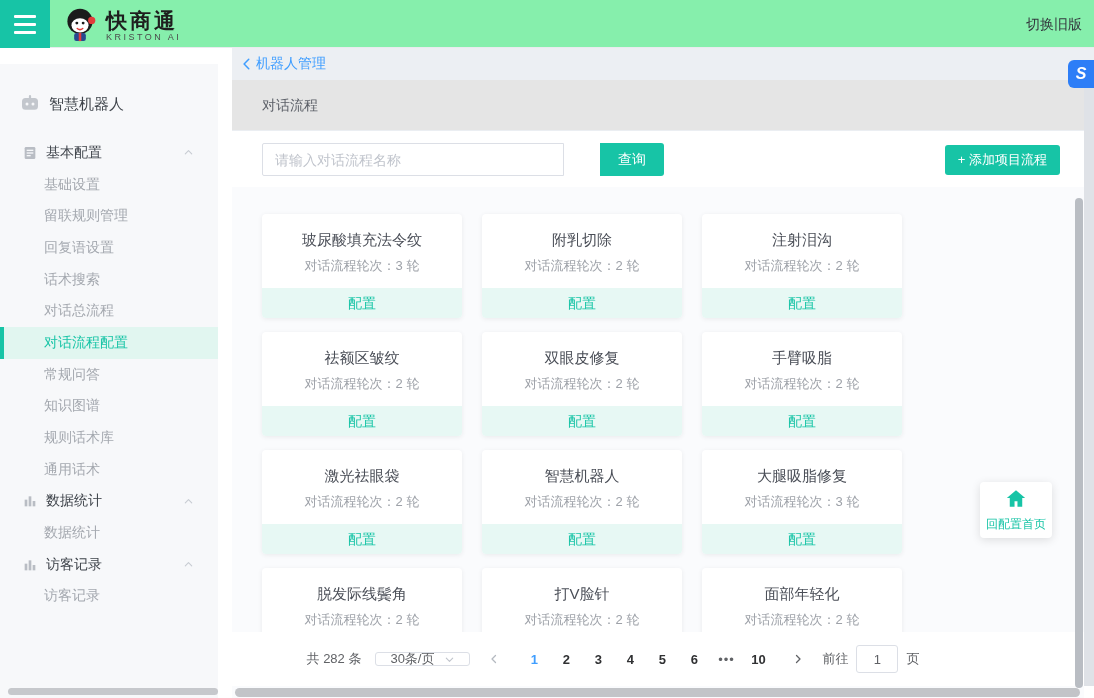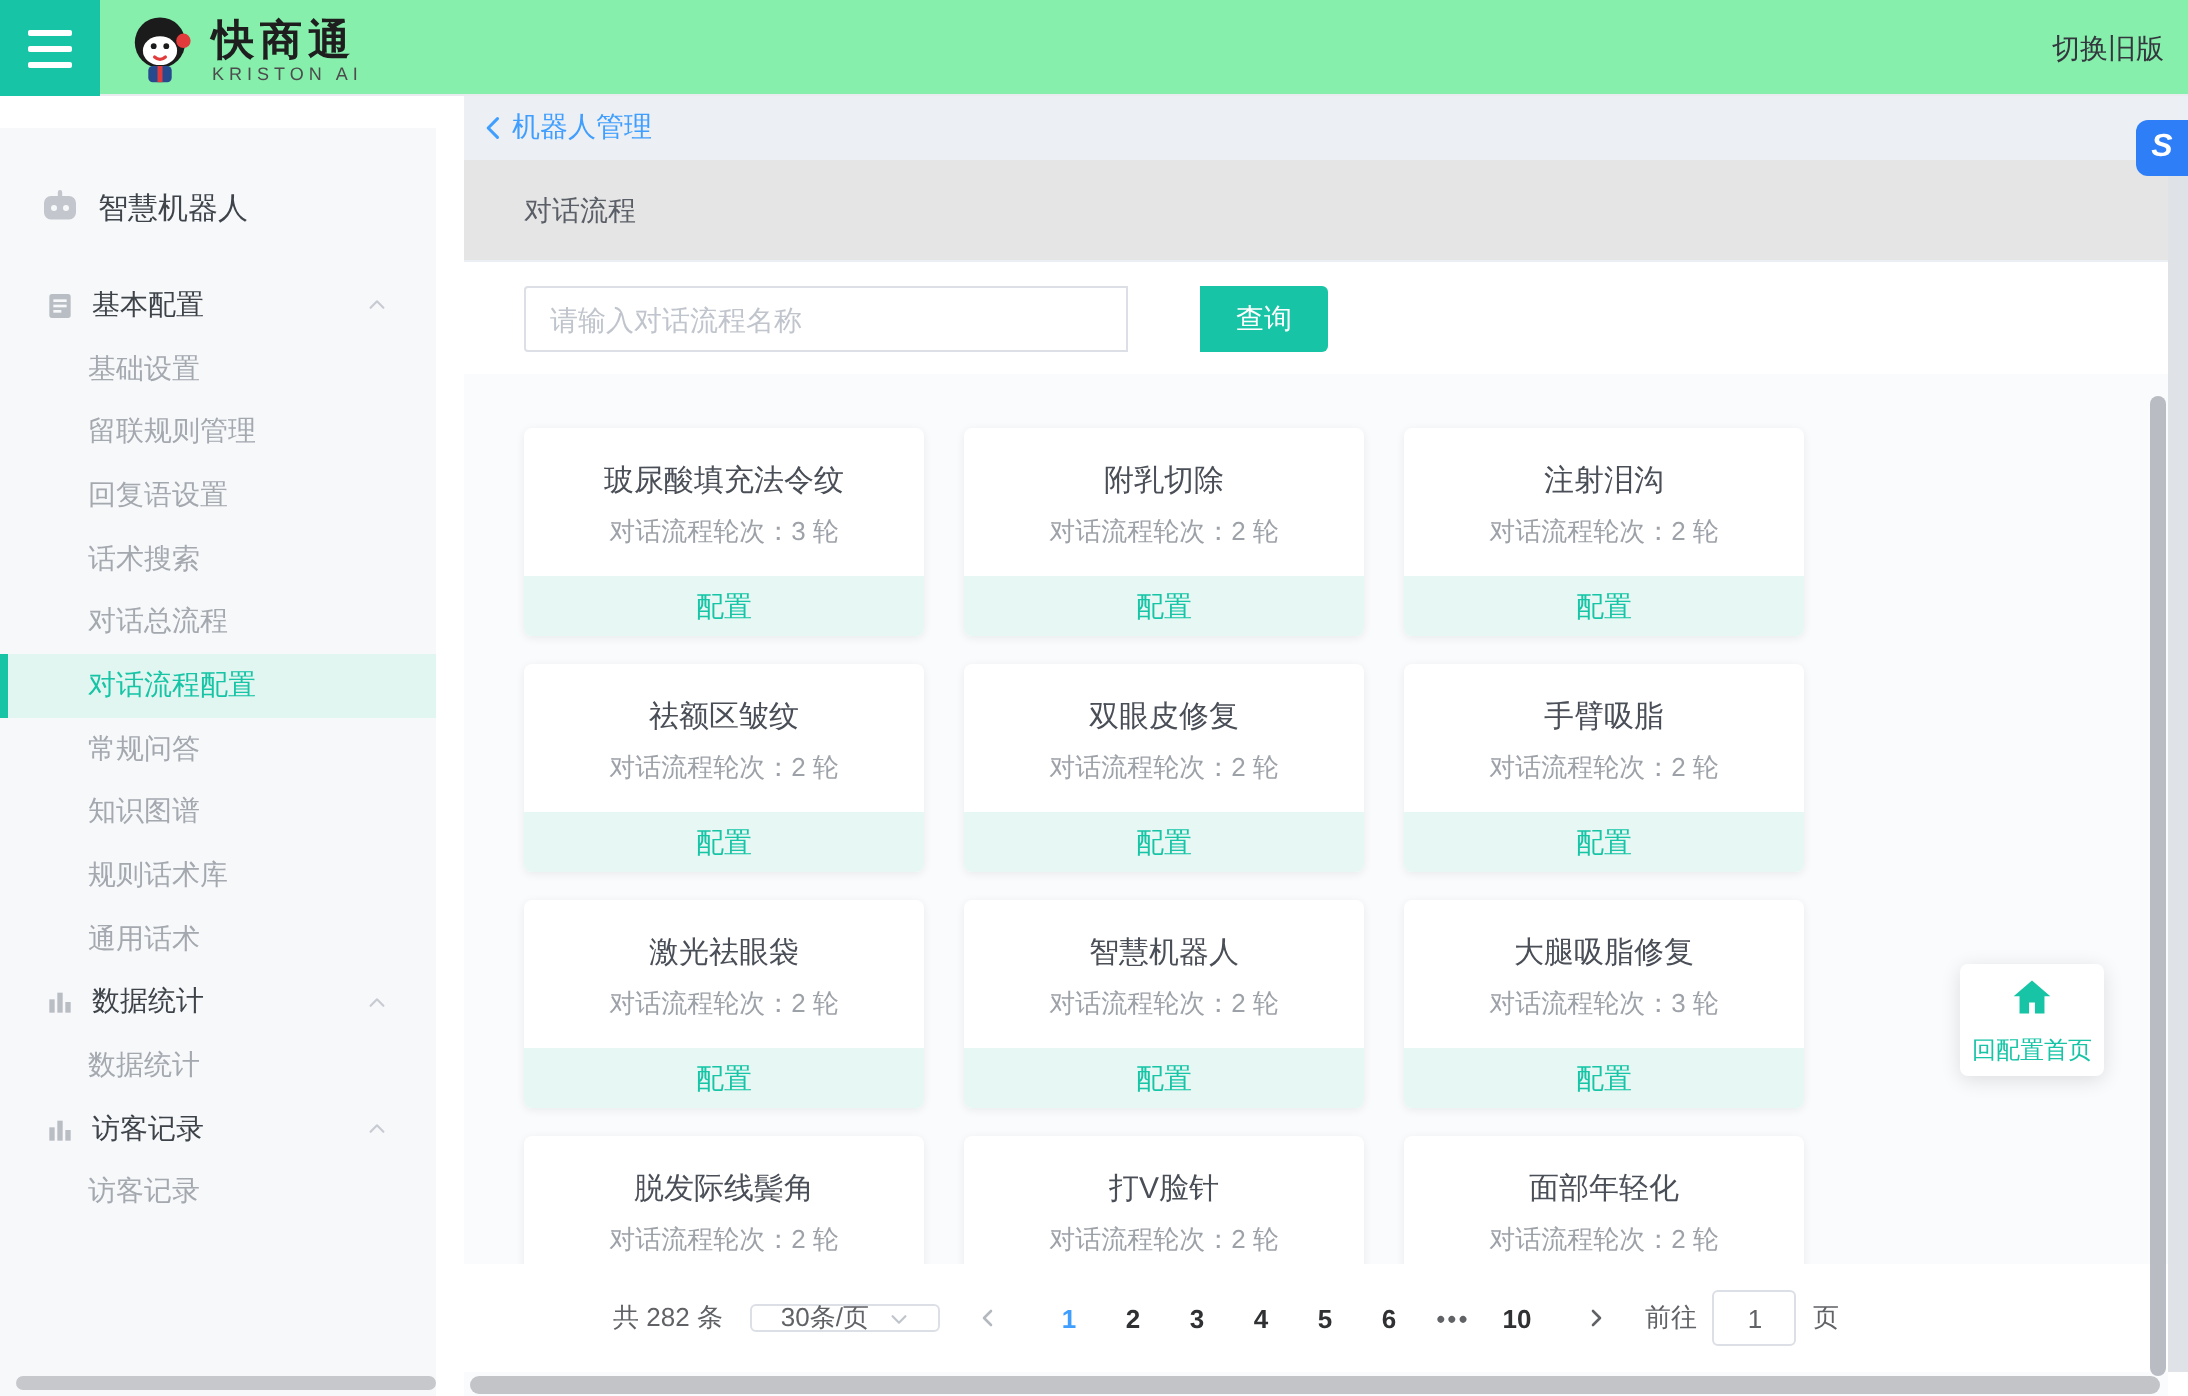--- a/index.html
+++ b/index.html
@@ -201,20 +201,21 @@
     <span>机器人管理</span>
   </div>
 
   <div class="tab-panel">
     <span class="tab">对话流程</span>
   </div>
 
   <div class="search-row">
     <input class="search-input" type="text" placeholder="请输入对话流程名称" style="">
     <button class="search-btn">查询</button>
+    <button class="add-btn">+ 添加项目流程</button>
   </div>
 
   <div class="cards-area" id="card-grid">
       <div class="card" style="left: 30px; top: 27px;">
         <div class="ttl">玻尿酸填充法令纹</div>
         <div class="rounds">对话流程轮次：3 轮</div>
         <div class="cfg">配置</div>
       </div>
       <div class="card" style="left: 250px; top: 27px;">
         <div class="ttl">附乳切除</div>

